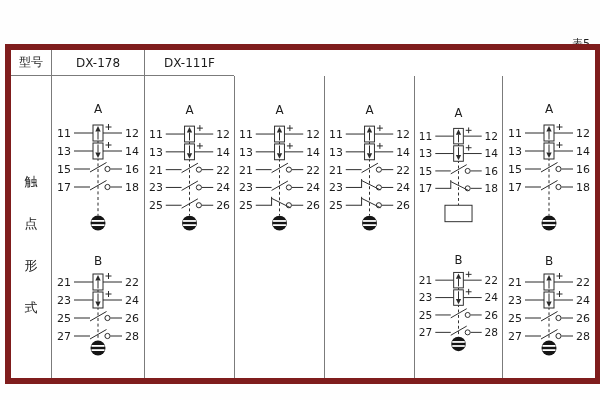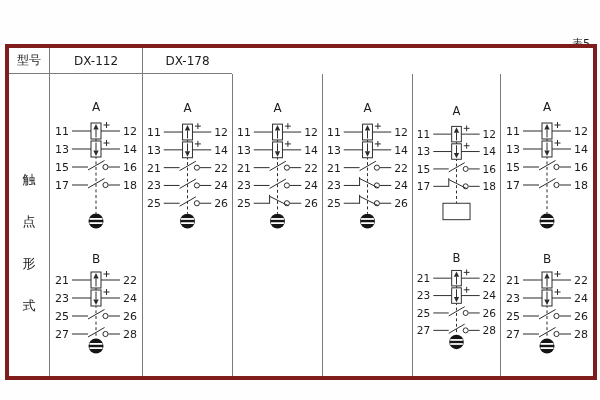--- a/index.html
+++ b/index.html
@@ -8,21 +8,21 @@
     background:#fefefe;
     font-family:"DejaVu Sans","Liberation Sans",sans-serif;
     color:#1c1c1c;
   }
   .caption{
     position:absolute;top:36px;right:10px;
     font-size:11px;color:#1a1a1a;
   }
   .reltable{
     position:absolute;left:5px;top:44px;width:584px;
-    border:4px solid #7f1d1d;background:#fff;
+    border:6px solid #7f1d1d;background:#fff;
   }
   .hrow,.brow{
     display:grid;
     grid-template-columns:40px 93px 90px 90px 90px 88px 1fr;
   }
   .hrow{height:26px;}
   .brow{height:302px;}
   .cell{
     border-left:1px solid #7b7b7b;
     display:flex;align-items:center;justify-content:center;
@@ -38,22 +38,22 @@
   svg text{font-family:"DejaVu Sans","Liberation Sans",sans-serif;}
 </style>
 </head>
 <body>
 
 <div class="caption">表5</div>
 
 <div class="reltable">
   <div class="hrow">
     <div class="cell">型号</div>
-    <div class="cell">DX-112</div>
     <div class="cell">DX-178</div>
+    <div class="cell">DX-111F</div>
   </div>
   <div class="brow">
     <div class="cell rowlabel">
       <span>触</span>
       <span>点</span>
       <span>形</span>
       <span>式</span>
     </div>
     <div class="cell diagram">
       <svg width="90" height="302" viewBox="0 0 90 302">

